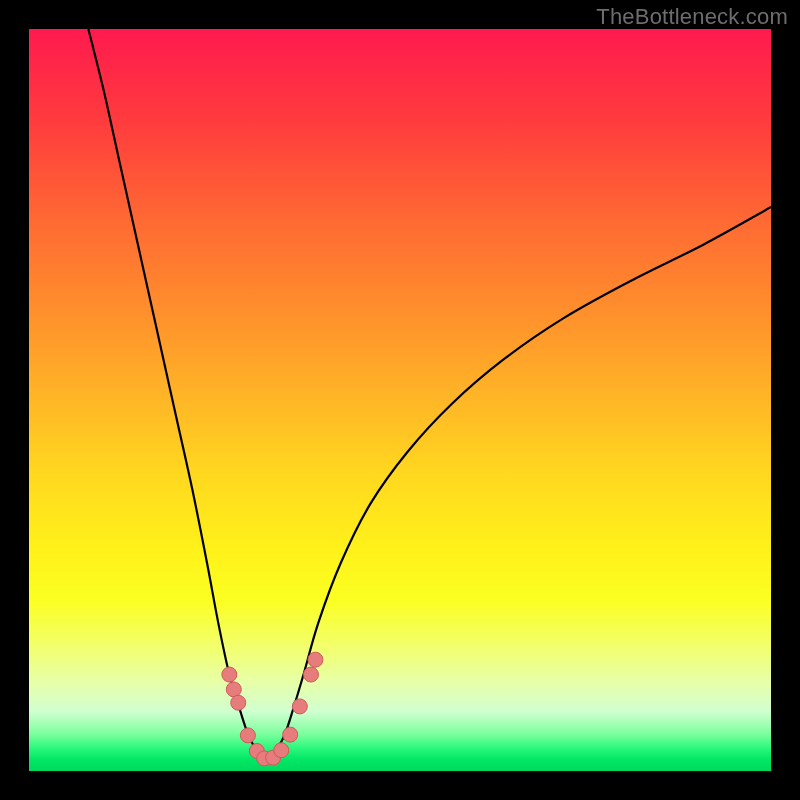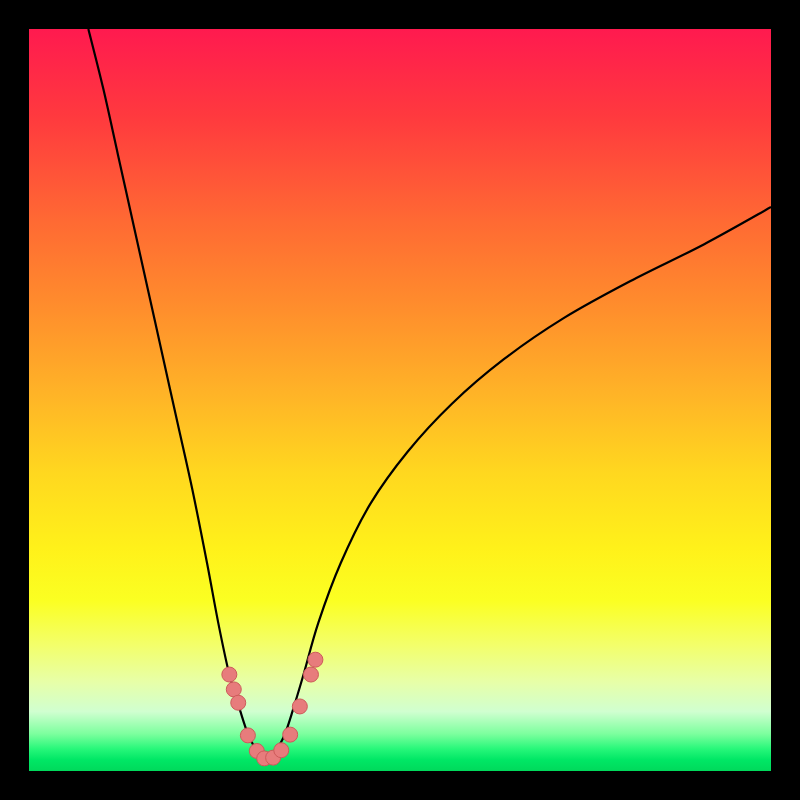--- a/index.html
+++ b/index.html
@@ -77,13 +77,14 @@
           <circle cx="235.21" cy="729.39" r="7.5" fill="#e77c7c" stroke="#cd5a5a" stroke-width="1"></circle>
           <circle cx="244.12" cy="728.64" r="7.5" fill="#e77c7c" stroke="#cd5a5a" stroke-width="1"></circle>
           <circle cx="252.28" cy="721.22" r="7.5" fill="#e77c7c" stroke="#cd5a5a" stroke-width="1"></circle>
           <circle cx="261.18" cy="705.64" r="7.5" fill="#e77c7c" stroke="#cd5a5a" stroke-width="1"></circle>
           <circle cx="270.83" cy="677.45" r="7.5" fill="#e77c7c" stroke="#cd5a5a" stroke-width="1"></circle>
           <circle cx="281.96" cy="645.54" r="7.5" fill="#e77c7c" stroke="#cd5a5a" stroke-width="1"></circle>
           <circle cx="286.41" cy="630.70" r="7.5" fill="#e77c7c" stroke="#cd5a5a" stroke-width="1"></circle>
         </g>
     </svg>
   </div>
+  <div class="watermark">TheBottleneck.com</div>
 </div>
 
 </body></html>

